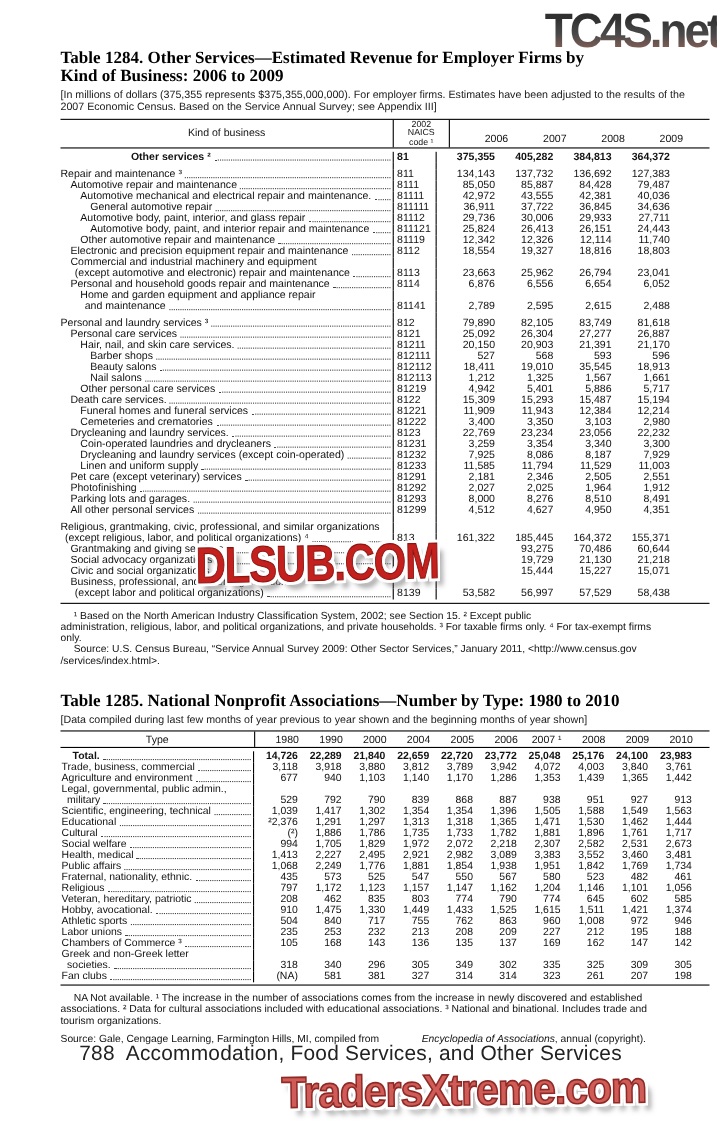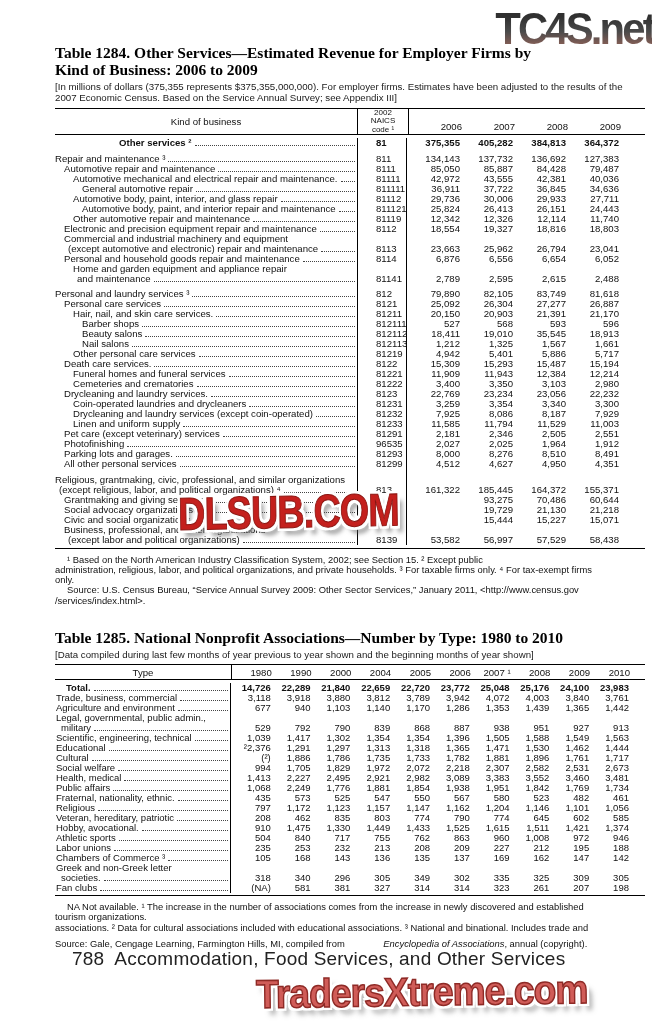--- a/index.html
+++ b/index.html
@@ -16,21 +16,21 @@
   .t84-head .kind{width:302px;display:flex;align-items:center;justify-content:center;font-size:9.6px;}
   .t84-head .codehd{width:50px;border-left:1px solid #000;border-right:1px solid #000;
         display:flex;flex-direction:column;align-items:center;justify-content:center;
         font-size:8px;line-height:8.3px;}
   .t84-head .years{flex:1;display:flex;align-items:flex-end;padding:0 24px 2px 0;}
   .t84-head .yc{flex:0 0 53px;text-align:right;font-size:9.6px;}
   .t84-body{border-bottom:1.6px solid #000;padding:3px 0 3px 0;}
   .t84-row{display:flex;height:10px;line-height:10px;font-size:9.6px;}
   .t84-row.gaprow{height:5.5px;}
   .t84-lab{width:302px;display:flex;overflow:hidden;white-space:nowrap;}
-  .t84-code{width:50px;border-left:1px solid #000;border-right:1px solid #000;padding-left:18px;box-sizing:border-box;}
+  .t84-code{width:40px;border-left:1px solid #000;border-right:1px solid #000;padding-left:3px;box-sizing:border-box;}
   .t84-vals{flex:1;display:flex;padding-right:24px;}
   .t84-val{flex:0 0 53px;text-align:right;}
   .leader{flex:1;border-bottom:1.3px dotted #444;margin:0 2px 2px 3px;}
   .boldrow{font-weight:bold;}
   .fnote{font-size:9.4px;line-height:10.3px;margin-top:6px;color:#111;}
   .fnote .ind{padding-left:12px;}
   
   #t85-block{position:absolute;left:55px;top:629px;width:590px;}
   .t85{border-top:1.6px solid #000;margin-top:4px;}
   .t85-head{display:flex;height:14px;border-bottom:1.6px solid #000;}
@@ -479,21 +479,21 @@
               <div class="t84-val">2,346</div>
               <div class="t84-val">2,505</div>
               <div class="t84-val">2,551</div>
             </div>
           </div>
           <div class="t84-row">
             <div class="t84-lab">
               <span style="padding-left: 9px;">Photofinishing</span>
               <span class="leader"></span>
             </div>
-            <div class="t84-code">96535</div>
+            <div class="t84-code">81292</div>
             <div class="t84-vals">
               <div class="t84-val">2,027</div>
               <div class="t84-val">2,025</div>
               <div class="t84-val">1,964</div>
               <div class="t84-val">1,912</div>
             </div>
           </div>
           <div class="t84-row">
             <div class="t84-lab">
               <span style="padding-left: 9px;">Parking lots and garages.</span>
@@ -1021,22 +1021,22 @@
               <div class="t85-val">261</div>
               <div class="t85-val">207</div>
               <div class="t85-val">198</div>
             </div>
           </div>
         </div>
     </div>
 
     <div class="fnote" id="t85-fnotes">
         <div class="ind">NA Not available. ¹ The increase in the number of associations comes from the increase in newly discovered and established</div>
+        <div>associations. ² Data for cultural associations included with educational associations. ³ National and binational. Includes trade and</div>
         <div>tourism organizations.</div>
-        <div>associations. ² Data for cultural associations included with educational associations. ³ National and binational. Includes trade and</div>
       </div>
     <div class="fnote ind"><span>Source: Gale, Cengage Learning, Farmington Hills, MI, compiled from </span><span class="src-italic">Encyclopedia of Associations</span><span>, annual (copyright).</span></div>
   </section>
 
   <div class="footer-left">
     <span class="pgnum">788</span><span>Accommodation, Food Services, and Other Services</span>
   </div>
 
   <div class="wm-dlsub">DLSUB.COM</div>
   <div class="wm-traders">TradersXtreme.com</div>

